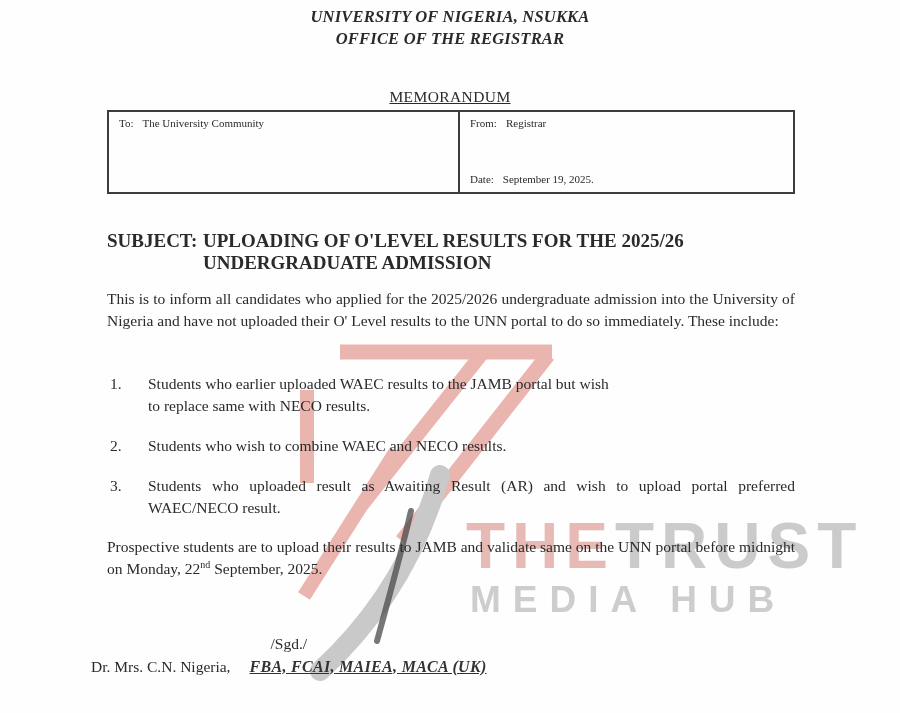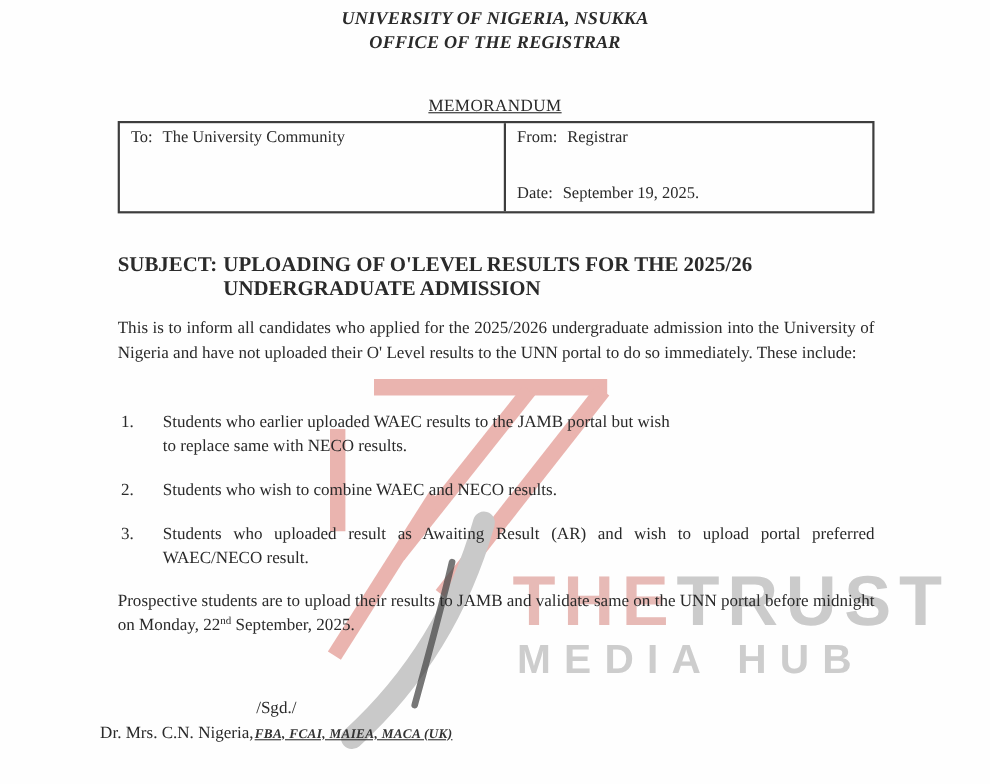--- a/index.html
+++ b/index.html
@@ -25,21 +25,21 @@
   }
 
   
   .content { position:absolute; inset:0; z-index:1; }
   .center { position:absolute; left:0; width:100%; text-align:center; }
   .org-block { top:6px; font-weight:bold; font-size:16.5px; line-height:21.5px; letter-spacing:0.2px;font-style:italic; }
   .memo-title { top:88px; font-size:15.5px; text-decoration:underline; letter-spacing:0.4px; }
 
   .meta-table {
     position:absolute; left:107px; top:110px; width:688px; height:84px;
-    border:2px solid #3d3d3d; box-sizing:border-box; display:flex; font-size:15px;
+    border:2px solid #3d3d3d; box-sizing:border-box; display:flex; font-size:11px;
   }
   .meta-cell {
     box-sizing:border-box; padding:5px 10px 7px;
     display:flex; flex-direction:column; justify-content:space-between;
   }
   .meta-cell-left  { width:351px; border-right:2px solid #3d3d3d; }
   .meta-cell-right { flex:1; }
   .meta-value { margin-left:9px; }
 
   .subject-block {
@@ -62,22 +62,22 @@
   .list-item-3 .li-text { text-align:justify; white-space:normal; }
 
   .closing-para {
     position:absolute; left:107px; top:536px; width:688px;
     font-size:15.5px; line-height:21.5px; text-align:justify;
   }
   .closing-para sup { font-size:10px; line-height:0; }
 
   .signature-block { position:absolute; left:91px; top:633px; font-size:15.5px; line-height:22.5px;text-align:center; }
   .credentials {
-    font-size:12px; font-style:italic; font-weight:bold;
-    text-decoration:underline; margin-left:1px; letter-spacing:0.3px; color:#333;
+    font-size:16px; font-style:italic; font-weight:bold;
+    text-decoration:underline; margin-left:19px; letter-spacing:0.3px; color:#333;
   }
 </style>
 </head>
 <body>
 
 <div class="page">
 
   <div class="watermark">
     <svg class="wm-logo" width="290" height="380" viewBox="0 0 290 380">
       <g fill="none" stroke-linecap="butt">

